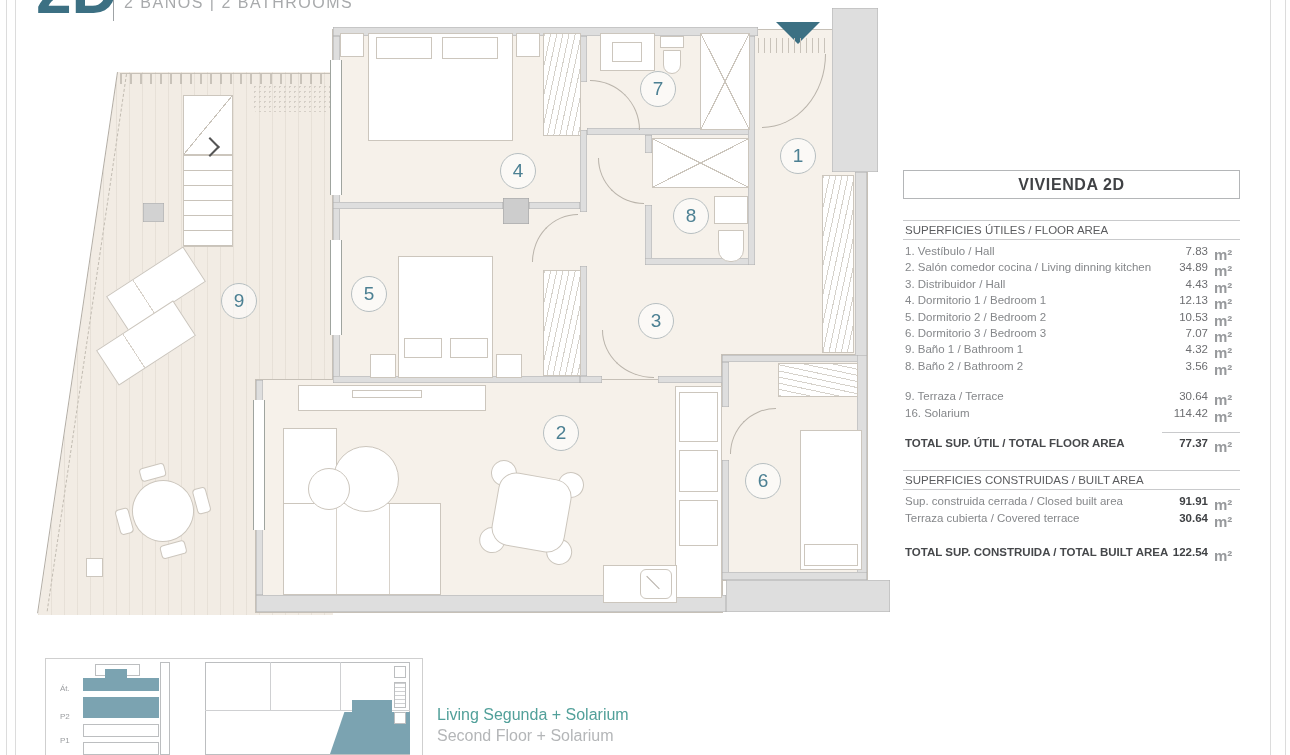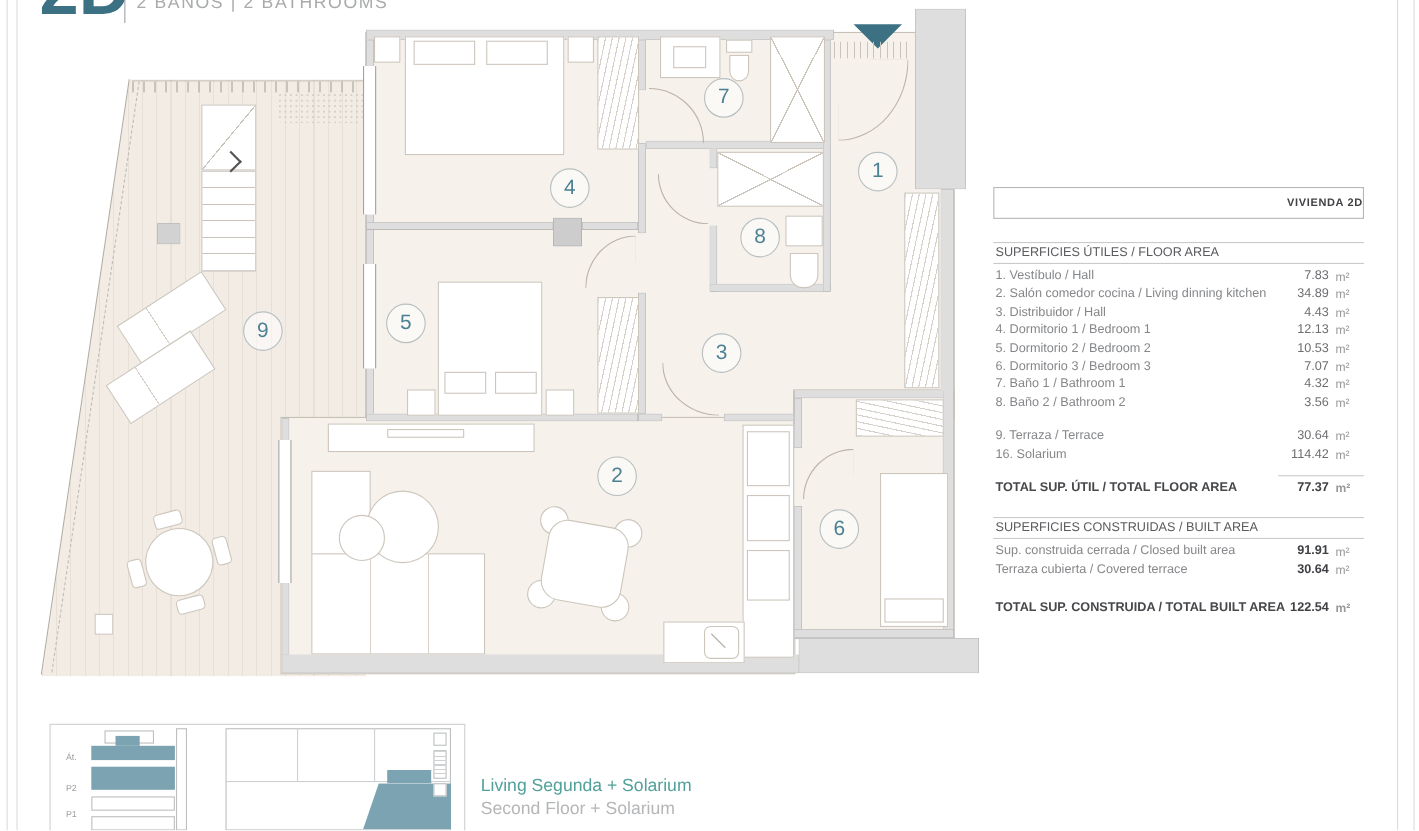--- a/index.html
+++ b/index.html
@@ -19,28 +19,28 @@
   .xbox{background-image:
      linear-gradient(to top right,transparent calc(50% - .6px),#ccc6bd calc(50% - .6px) calc(50% + .6px),transparent 0),
      linear-gradient(to bottom right,transparent calc(50% - .6px),#ccc6bd calc(50% - .6px) calc(50% + .6px),transparent 0);}
   .terr{position:absolute;left:38px;top:72px;width:295px;height:543px;
         background-color:#f2ece4;
         background-image:repeating-linear-gradient(90deg,rgba(150,140,125,.12) 0 1px,transparent 1px 13px);
         clip-path:polygon(27.1% 0,100% 0,100% 100%,0 100%);}
   .frameline{position:absolute;top:0;width:1px;height:755px;background:#dcdcdc;}
   
   #panel{position:absolute;left:903px;top:170px;width:337px;color:#85878a;font-size:11.5px;}
-  .titlebox{border:1px solid #b4b6b8;height:27px;line-height:27px;text-align:right;
-            font-weight:bold;font-size:10px;color:#404245;letter-spacing:.6px;}
+  .titlebox{border:1px solid #b4b6b8;height:27px;line-height:27px;text-align:center;
+            font-weight:bold;font-size:16px;color:#404245;letter-spacing:.6px;}
   .sechead{border-top:1px solid #c9cacc;border-bottom:1px solid #c9cacc;
            padding:3px 0 3px 2px;color:#5b5c5f;margin-bottom:4px;}
   .trow{position:relative;height:16.4px;}
   .trow .lbl{position:absolute;left:2px;top:1px;white-space:nowrap;}
   .trow .val{position:absolute;right:32px;top:1px;text-align:right;color:#6d6e71;}
-  .trow .unit{position:absolute;right:2px;top:2px;width:24px;font-size:11px;color:#97999c;}
+  .trow .unit{position:absolute;right:2px;top:2px;width:24px;font-size:15px;color:#97999c;font-weight:bold;}
   .trow.bold{font-weight:bold;color:#46484b;}
   .trow.bold .val{color:#3f4144;}
   .toprule{border-top:1px solid #c9cacc;width:78px;margin-left:auto;margin-right:0;}
   
   .flab{position:absolute;font-size:8px;color:#9b9da0;}
   .mini{position:absolute;background:#fff;border:1px solid #bcbec0;box-sizing:border-box;}
   .teal{position:absolute;background:#7ba3b1;}
   .cap-es{position:absolute;left:437px;top:706px;font-size:16px;color:#52a09a;}
   .cap-en{position:absolute;left:437px;top:727px;font-size:16px;color:#b4b6b8;}
   .thinline{position:absolute;background:#cfd0d2;}
@@ -224,21 +224,21 @@
       <span class="lbl">5. Dormitorio 2 / Bedroom 2</span>
       <span class="val">10.53</span>
       <span class="unit">m²</span>
     </div>
     <div class="trow">
       <span class="lbl">6. Dormitorio 3 / Bedroom 3</span>
       <span class="val">7.07</span>
       <span class="unit">m²</span>
     </div>
     <div class="trow">
-      <span class="lbl">7. Baño 1 / Bathroom 1</span>
+      <span class="lbl">9. Baño 1 / Bathroom 1</span>
       <span class="val">4.32</span>
       <span class="unit">m²</span>
     </div>
     <div class="trow">
       <span class="lbl">8. Baño 2 / Bathroom 2</span>
       <span class="val">3.56</span>
       <span class="unit">m²</span>
     </div>
 
     <div style="height:14px;"></div>

